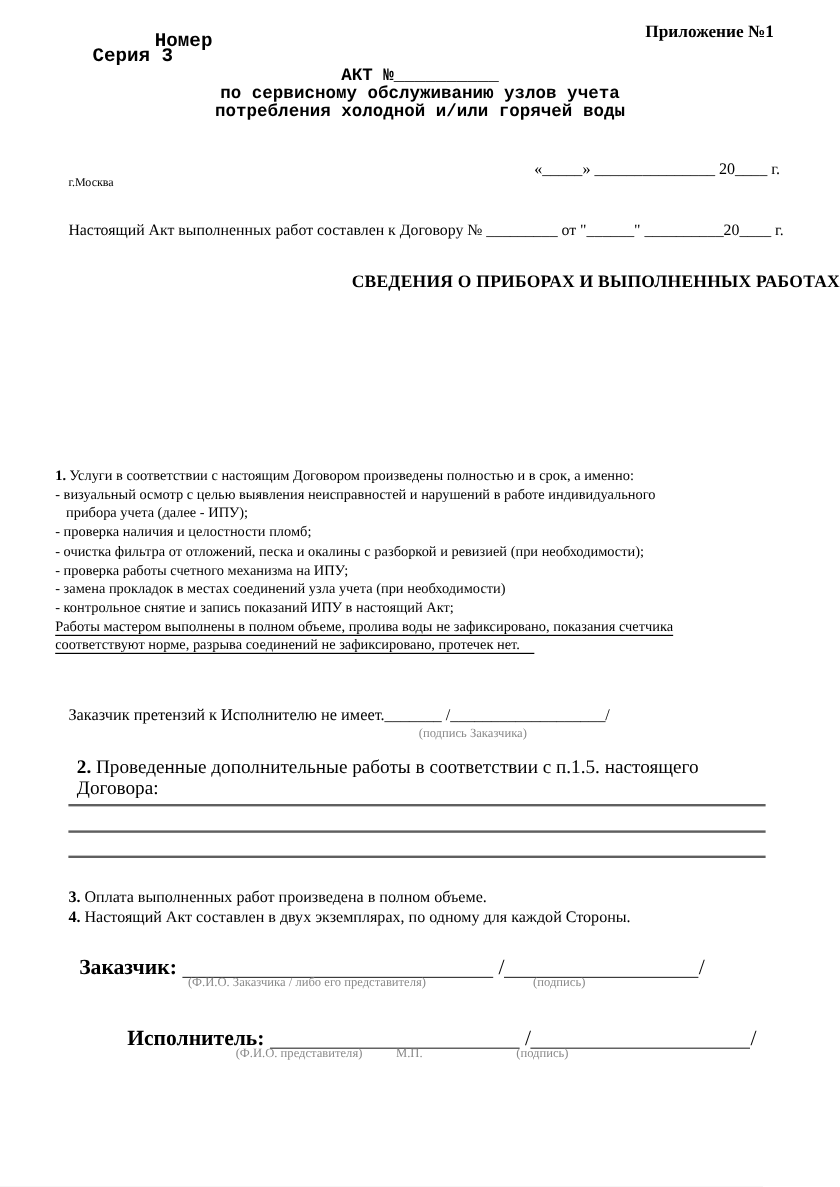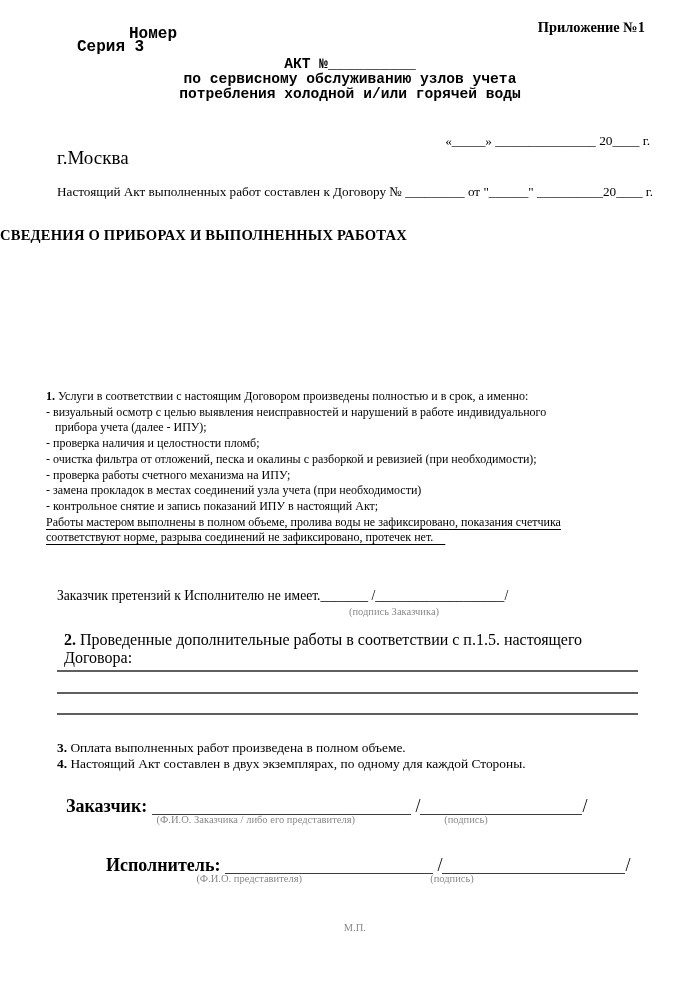--- a/index.html
+++ b/index.html
@@ -18,25 +18,25 @@
   .title-block{
     left:0;right:0;top:57px;
     text-align:center;
     font-weight:bold;
     font-size:14.6px;
     line-height:15.2px;
     font-family:Liberation Mono, monospace;
   }
   .appendix{top:19px;right:55px;font-size:14.4px;font-weight:bold;}
   .date-line{top:133px;right:50px;font-size:13.4px;white-space:nowrap;}
-  .city{top:147px;left:57px;font-size:19px;}
+  .city{top:147px;left:57px;font-size:10px;}
   .contract-line{top:184px;left:57px;font-size:13.2px;white-space:nowrap;}
   .section-heading{
     left:0;right:0;top:227px;
-    text-align:left;font-weight:bold;font-size:14.6px;letter-spacing:.2px;
+    text-align:right;font-weight:bold;font-size:14.6px;letter-spacing:.2px;
   }
   .section1{
     left:46px;top:389px;width:588px;
     font-size:12px;line-height:15.7px;
   }
   .indent{padding-left:9px;}
   .underlined{
     text-decoration:underline;
     text-decoration-thickness:1px;
     text-underline-offset:3px;
@@ -59,21 +59,21 @@
     height:13px;
     vertical-align:-3px;
   }
   .w259{width:259px;}
   .w162{width:162px;}
   .w208{width:208px;}
   .w183{width:183px;}
   .cap-fio1{top:814px;left:135px;width:220px;text-align:right;}
   .cap-sign1{top:814px;left:436px;width:60px;text-align:center;}
   .cap-fio2{top:873px;left:182px;width:120px;text-align:right;}
-  .cap-mp{top:922px;left:330px;width:36px;text-align:right;}
+  .cap-mp{top:873px;left:330px;width:36px;text-align:left;}
   .cap-sign2{top:873px;left:422px;width:60px;text-align:center;}
   .num-label{top:25px;left:129px;}
   .series-label{top:38px;left:77px;}
 </style>
 </head>
 <body>
 
 <div class="page">
 
   <div class="abs small-bold num-label">Номер</div>

